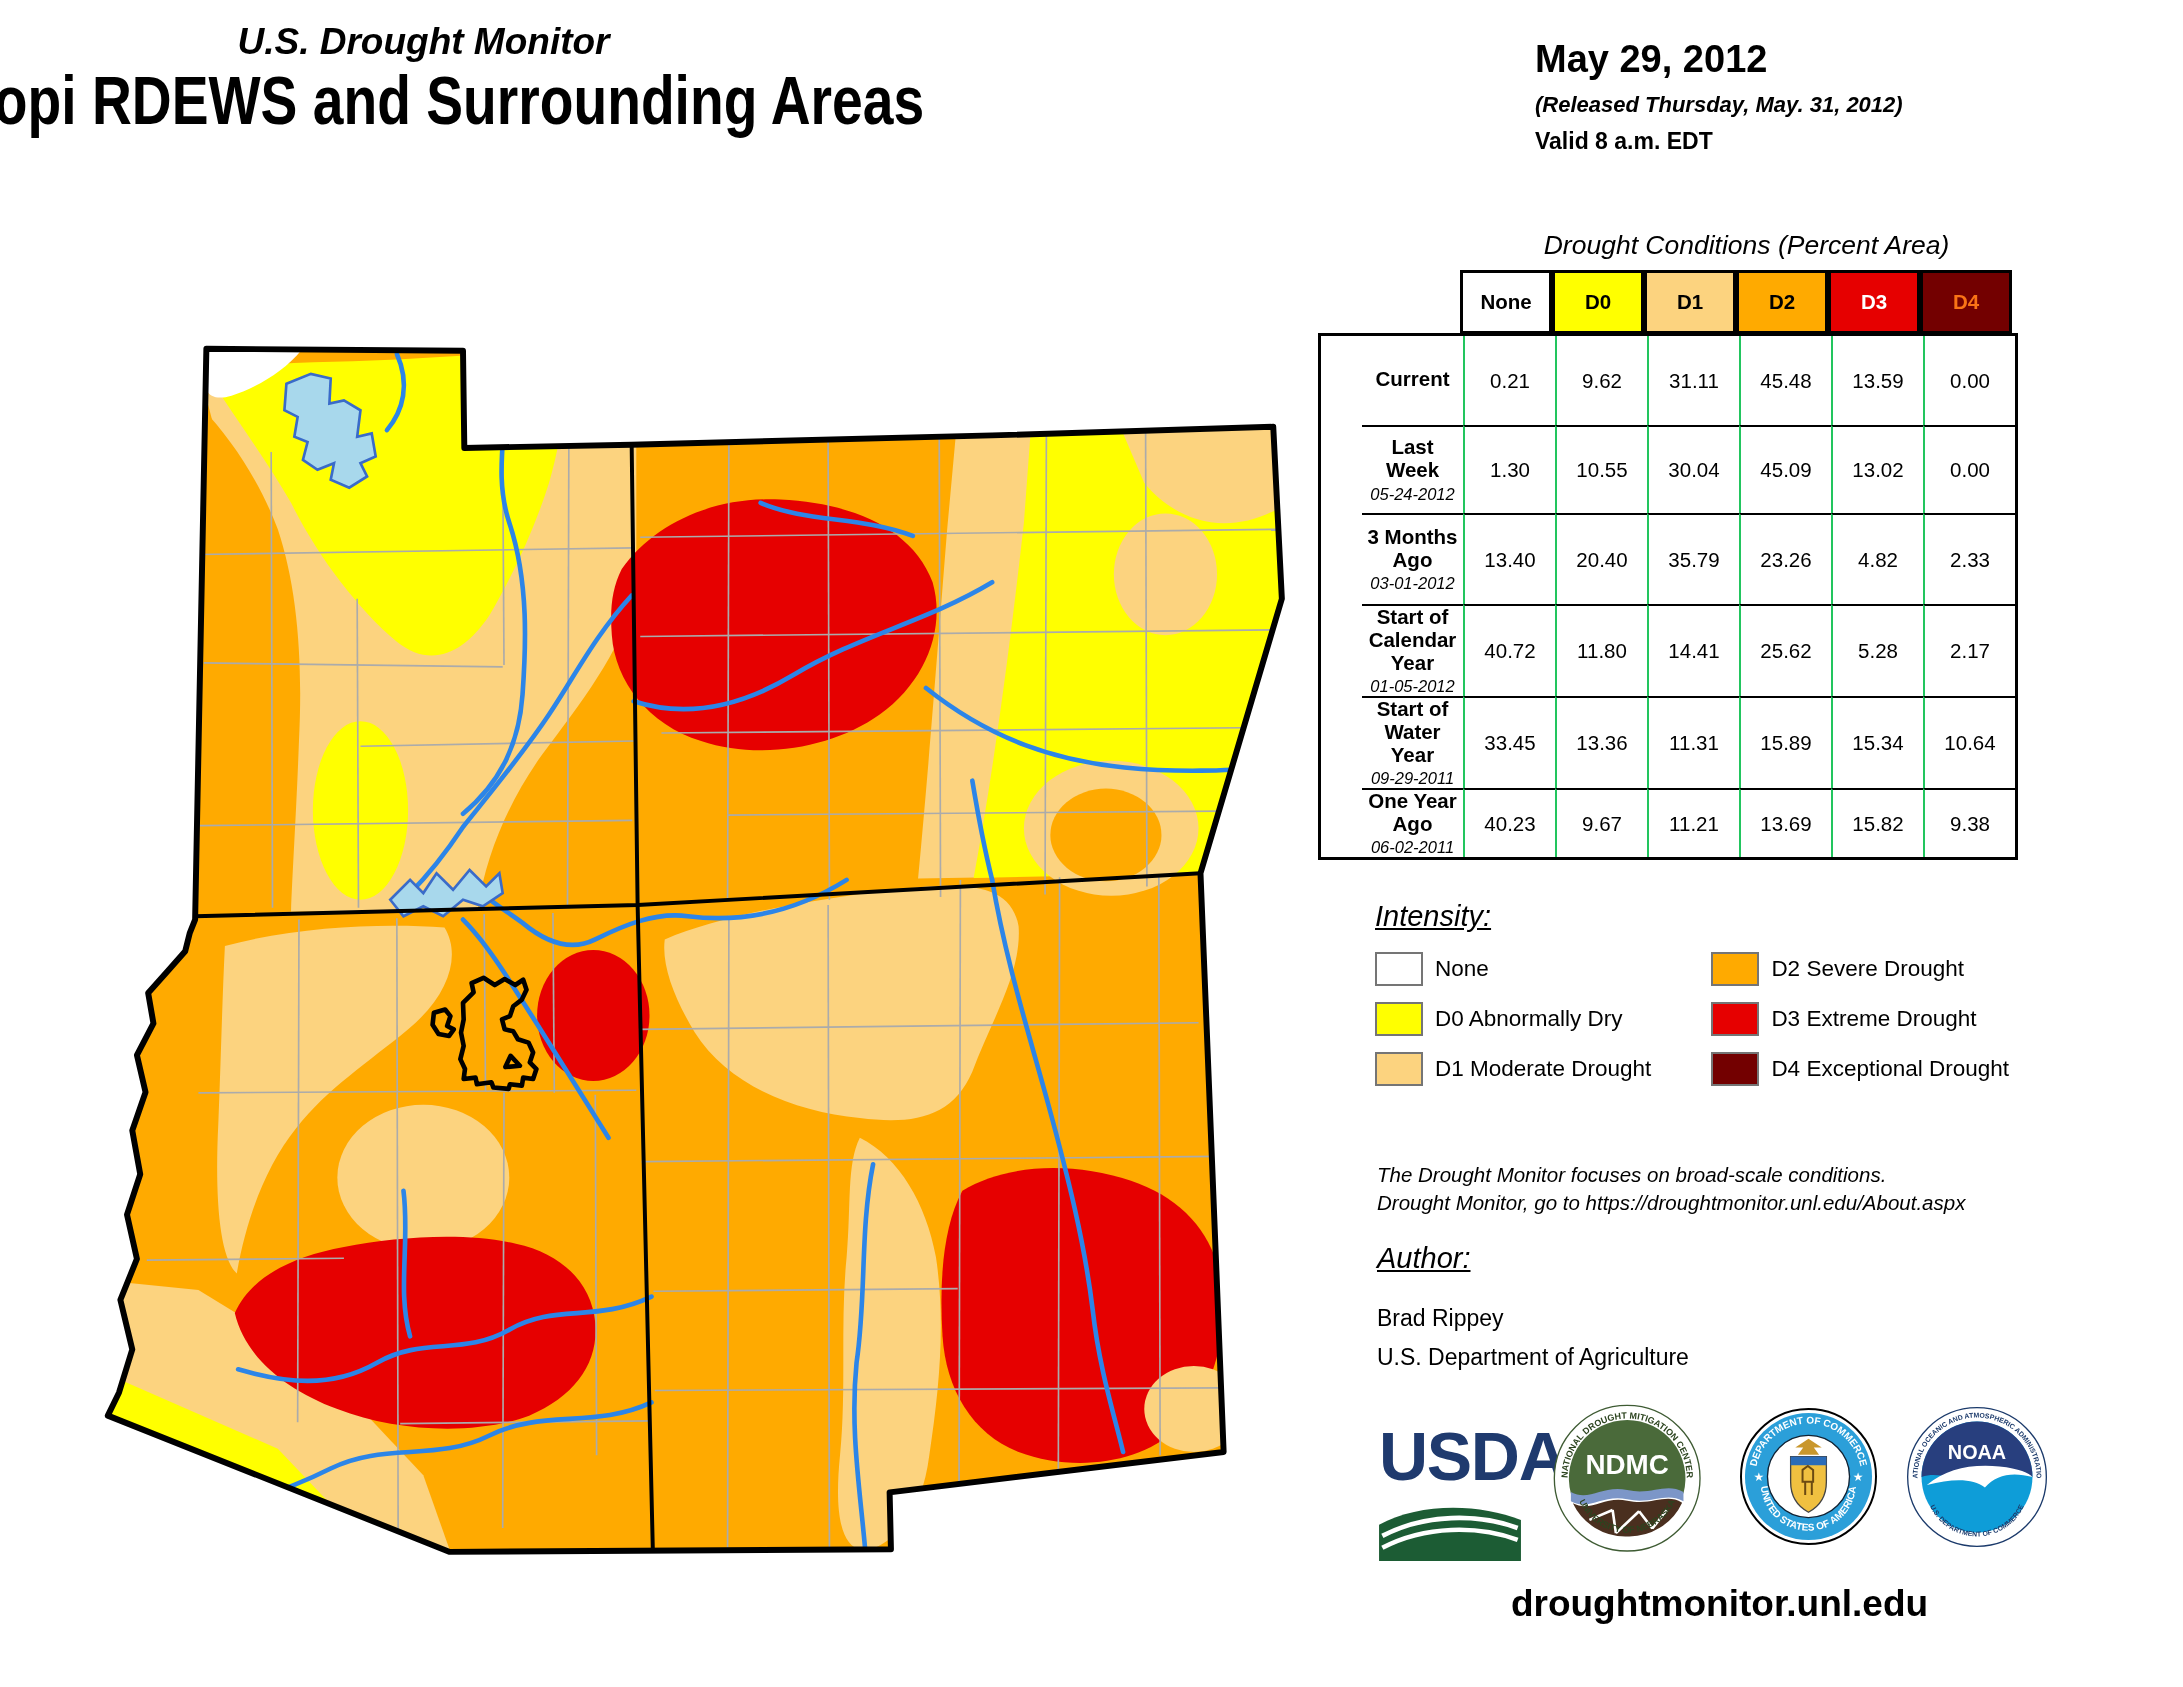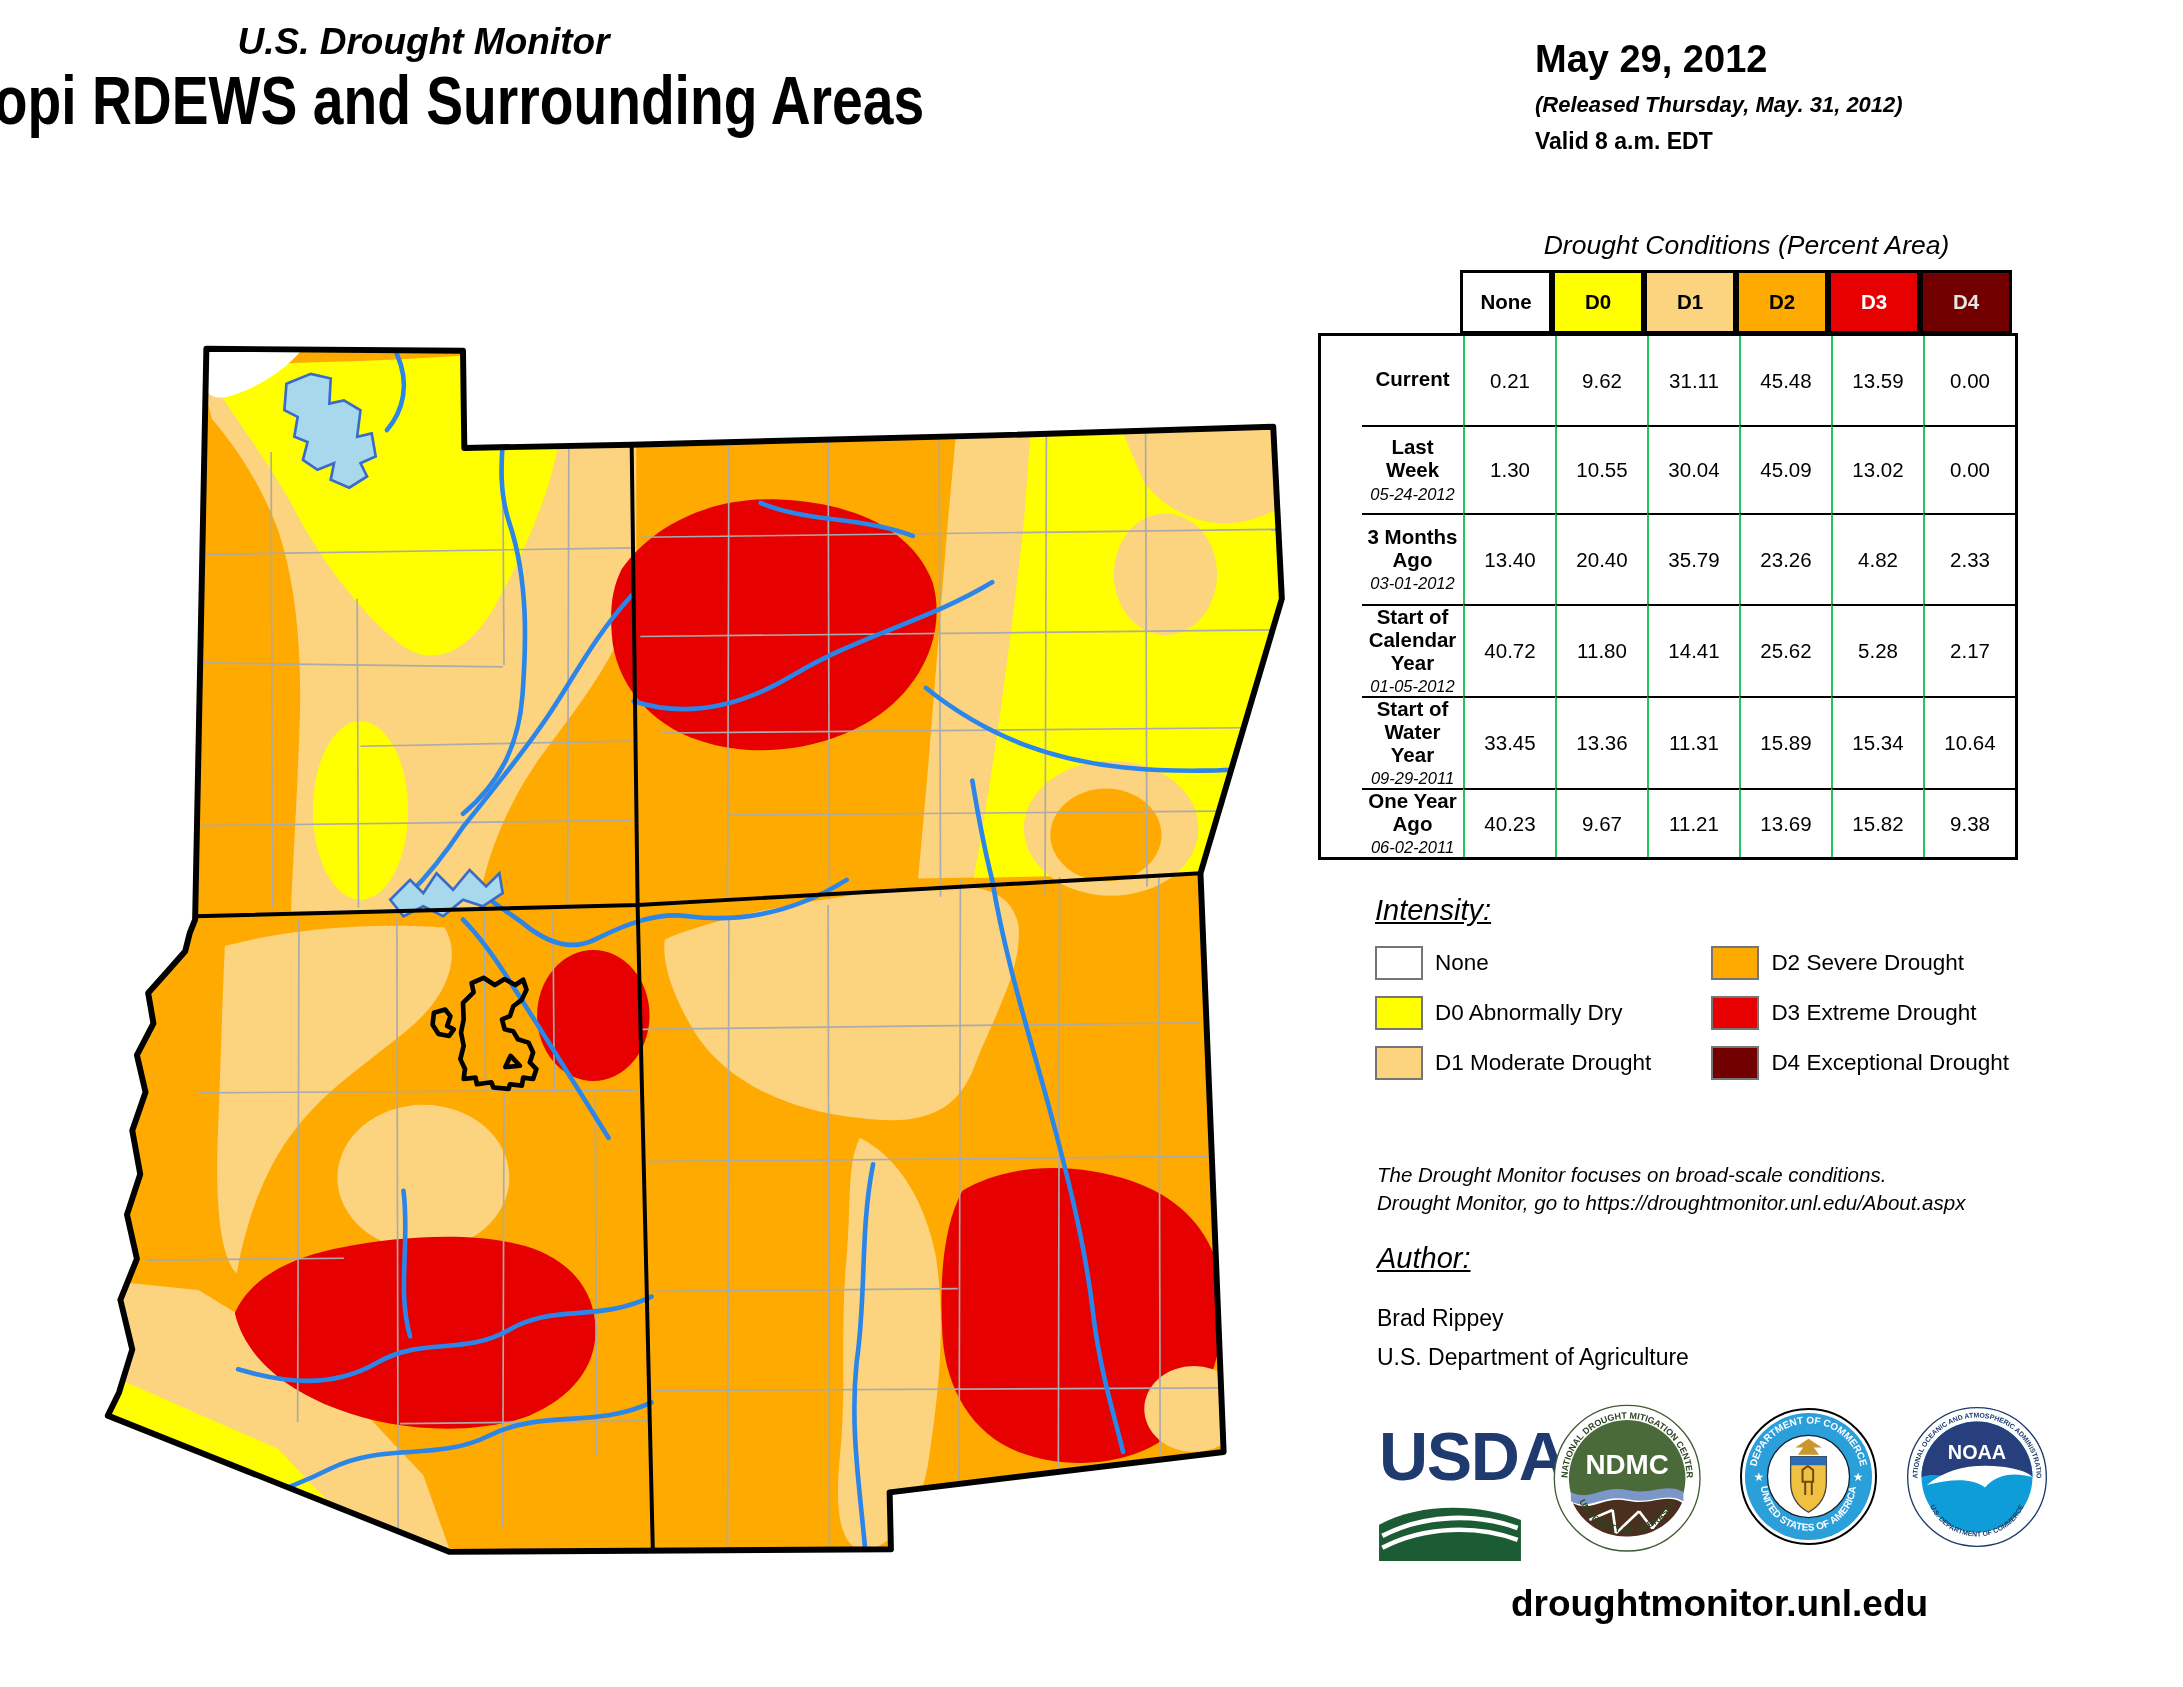--- a/index.html
+++ b/index.html
@@ -20,34 +20,34 @@
     font-size:26.5px;font-style:italic;}
   .hdr-row{left:1460px;top:270px;display:flex;}
   .hdr-cell{box-sizing:border-box;width:92px;height:64px;border:3.3px solid #000;
     display:flex;align-items:center;justify-content:center;
     font-size:20.5px;font-weight:bold;}
   .hdr-none{background:#fff;}
   .hdr-d0{background:#FFFF00;}
   .hdr-d1{background:#FCD37F;}
   .hdr-d2{background:#FFAA00;}
   .hdr-d3{background:#E60000;color:#fff;}
-  .hdr-d4{background:#730000;color:#e5e5e5;}
+  .hdr-d4{background:#730000;color:#f97316;}
   .tbl-body{left:1318px;top:333px;border:3.3px solid #000;
     display:grid;grid-template-columns:142px 92px 92px 92px 92px 92px 92px;
     grid-template-rows:89px 88px 91px 92px 92px 69px;background:#fff;}
   .tcell{box-sizing:border-box;display:flex;flex-direction:column;
     align-items:center;justify-content:center;font-size:20.5px;
     border-left:2px solid #22c55e;border-top:2px solid #000;}
   .tcell.c0{border-left:none;margin-left:41px;}
   .tcell.r0{border-top:none;}
   .tlabel{font-weight:bold;text-align:center;line-height:1.12;padding:0 4px;}
   .tdate{font-size:16.5px;font-style:italic;margin-top:2.6px;}
   
   .legend{left:1375px;top:894px;}
-  .legend-head{font-size:29px;font-style:italic;text-decoration:underline;margin-bottom:18.5px;}
+  .legend-head{font-size:29px;font-style:italic;text-decoration:underline;margin-bottom:18.5px;margin-top:6px;}
   .legend-grid{display:grid;grid-template-rows:repeat(3,auto);grid-auto-flow:column;
     row-gap:16px;column-gap:60px;}
   .legend-item{display:flex;align-items:center;gap:12px;}
   .swatch{width:48px;height:34px;border:2.6px solid #757575;box-sizing:border-box;}
   .legend-label{font-size:22.5px;white-space:nowrap;}
   
   .notes{left:1377px;top:1161px;width:761px;font-size:20.5px;font-style:italic;line-height:1.35;}
   .author{left:1377px;top:1242px;}
   .author-head{font-size:29px;font-style:italic;text-decoration:underline;}
   .author-name{font-size:23px;margin-top:30px;}

